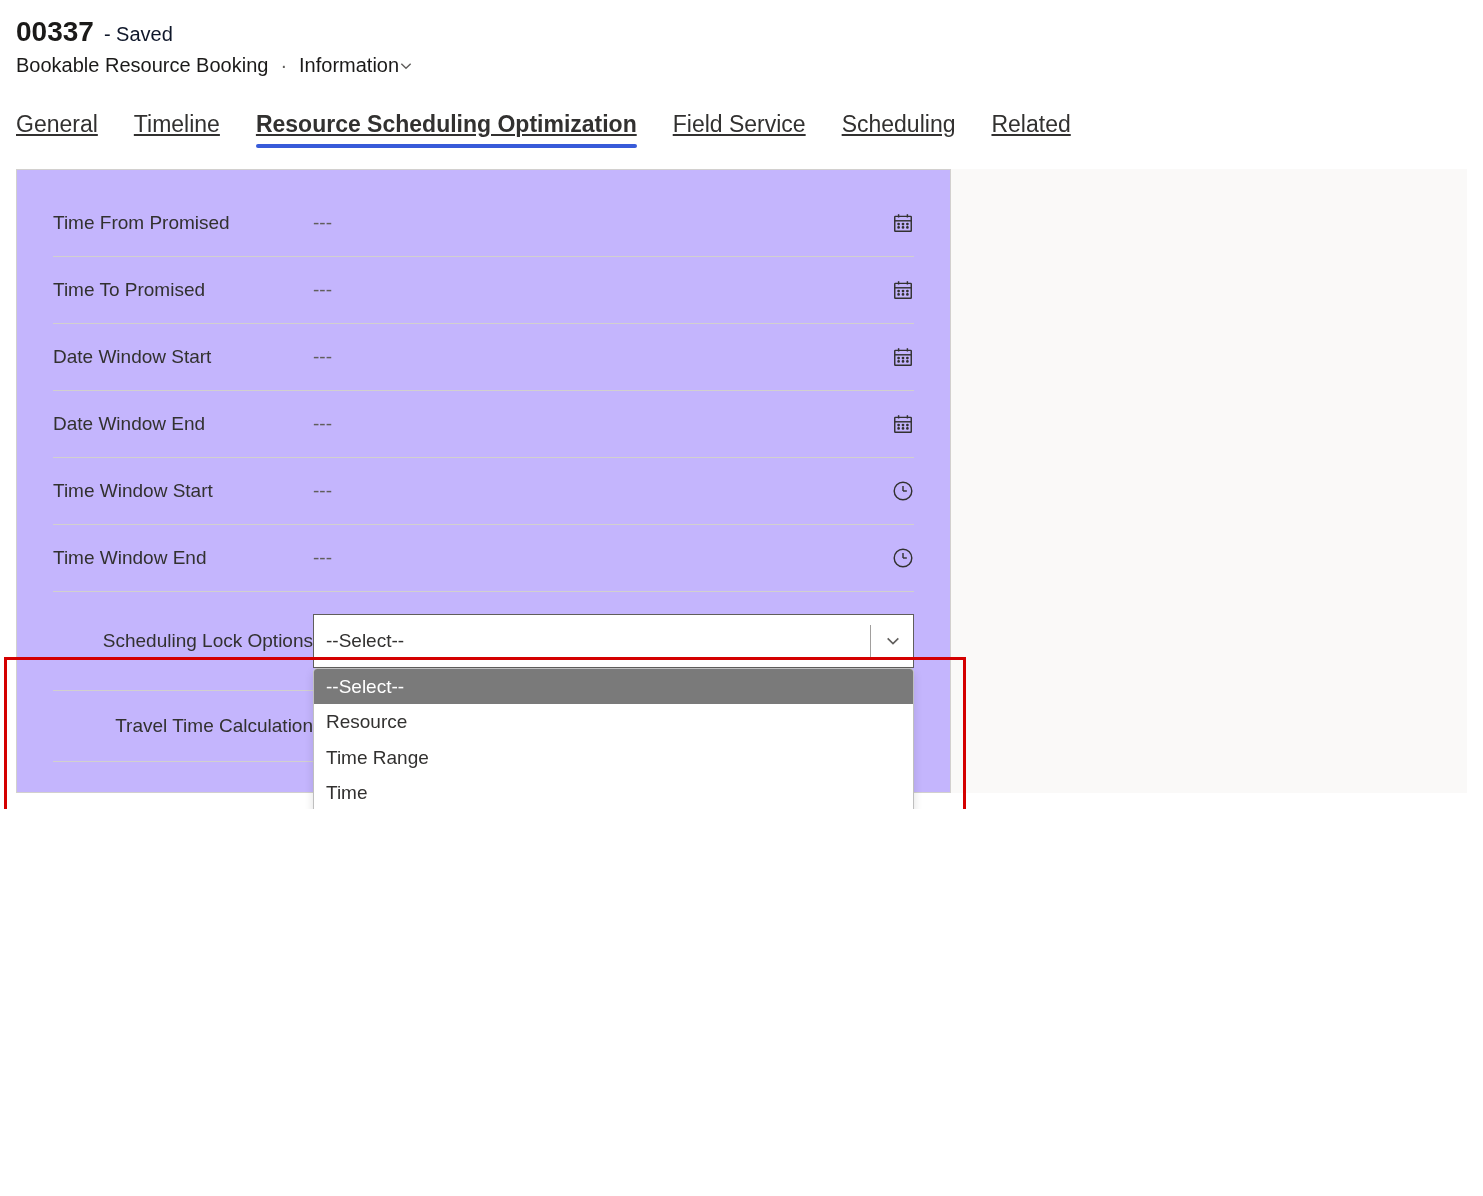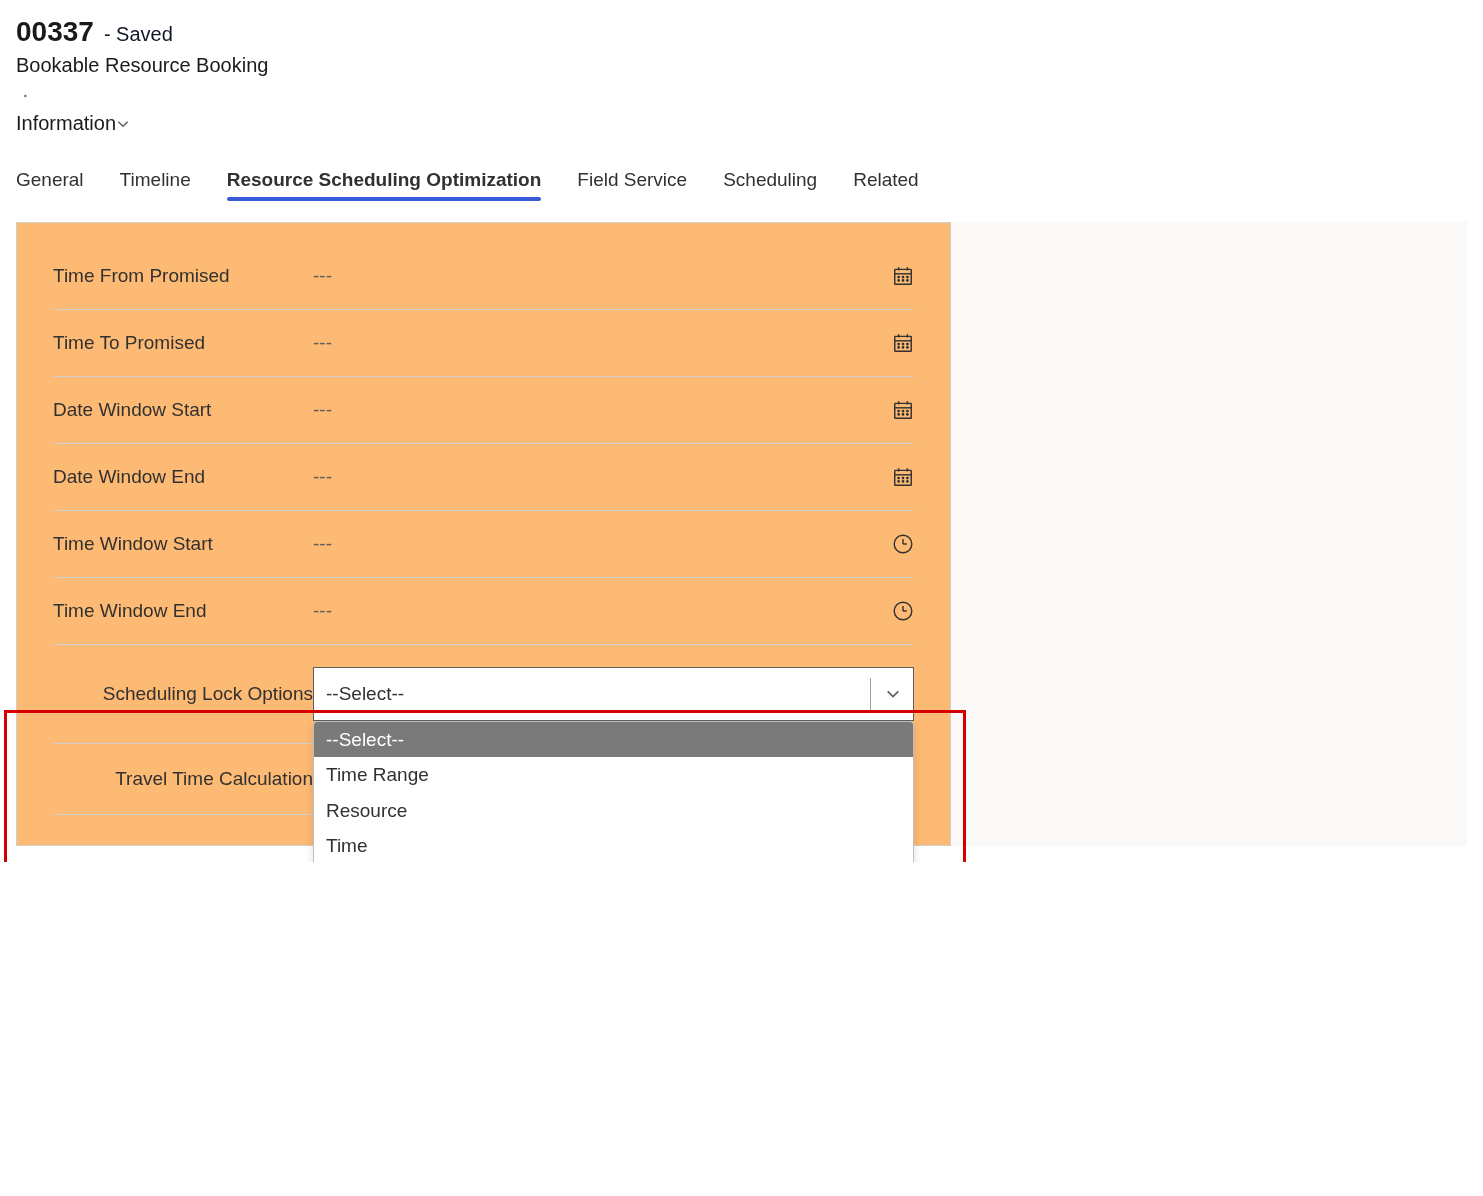--- a/index.html
+++ b/index.html
@@ -25,26 +25,26 @@
       font-weight: 700;
       color: #1b1a19;
     }
     .saved-status {
       font-size: 20px;
       color: #0f172a;
       font-weight: 400;
     }
     .subheader-row {
       display: flex;
+      align-items: center;
       gap: 6px;
       font-size: 20px;
       font-weight: 400;
       color: #1b1a19;
       margin-bottom: 28px;
-      flex-direction: column;
     }
     .subheader-sep {
       color: #605e5c;
       padding: 0 6px;
     }
     .form-selector {
       display: flex;
       align-items: center;
       gap: 0;
       cursor: pointer;
@@ -53,47 +53,48 @@
       width: 14px;
       height: 14px;
     }
     .tabs {
       display: flex;
       gap: 36px;
       border-bottom: 1px solid transparent;
       margin-bottom: 20px;
     }
     .tab {
-      font-size: 19px;
+      font-size: 23px;
       font-weight: 400;
       color: #323130;
       padding: 6px 0 10px 0;
       cursor: pointer;
       position: relative;
+      text-decoration: underline;
     }
     .tab.active {
       font-weight: 700;
     }
     .tab.active::after {
       content: "";
       position: absolute;
       left: 0;
       right: 0;
       bottom: 0;
       height: 4px;
       background: #385bd9;
       border-radius: 2px;
     }
     .content-area {
       background: #faf9f8;
       padding: 0;
     }
     .form-panel {
       width: 935px;
-      background: #fdba74;
+      background: #c4b5fd;
       border: 1px solid #d2d0ce;
       padding: 20px 0 30px 0;
     }
     .field-row {
       display: flex;
       align-items: center;
       margin: 0 36px;
       padding: 22px 0;
       border-bottom: 1px solid #d2d0ce;
     }
@@ -329,22 +330,22 @@
         <div class="dropdown-wrapper">
           <div class="select-box">
             <span>--Select--</span>
             <span class="select-divider"></span>
             <svg class="select-chevron" width="16" height="16" viewBox="0 0 12 12" fill="none" stroke="#605e5c" stroke-width="1.2">
                 <path d="M2 4 L6 8 L10 4"></path>
               </svg>
           </div>
           <div class="dropdown-list">
             <div class="dropdown-item selected">--Select--</div>
+            <div class="dropdown-item">Resource</div>
             <div class="dropdown-item">Time Range</div>
-            <div class="dropdown-item">Resource</div>
             <div class="dropdown-item">Time</div>
             <div class="dropdown-item">Resource + Time</div>
           </div>
         </div>
       </div>
 
       <div class="field-row" style="border-bottom:1px solid #d2d0ce;">
         <div class="field-label multi">Travel Time Calculation</div>
         <div class="field-value"></div>
       </div>

